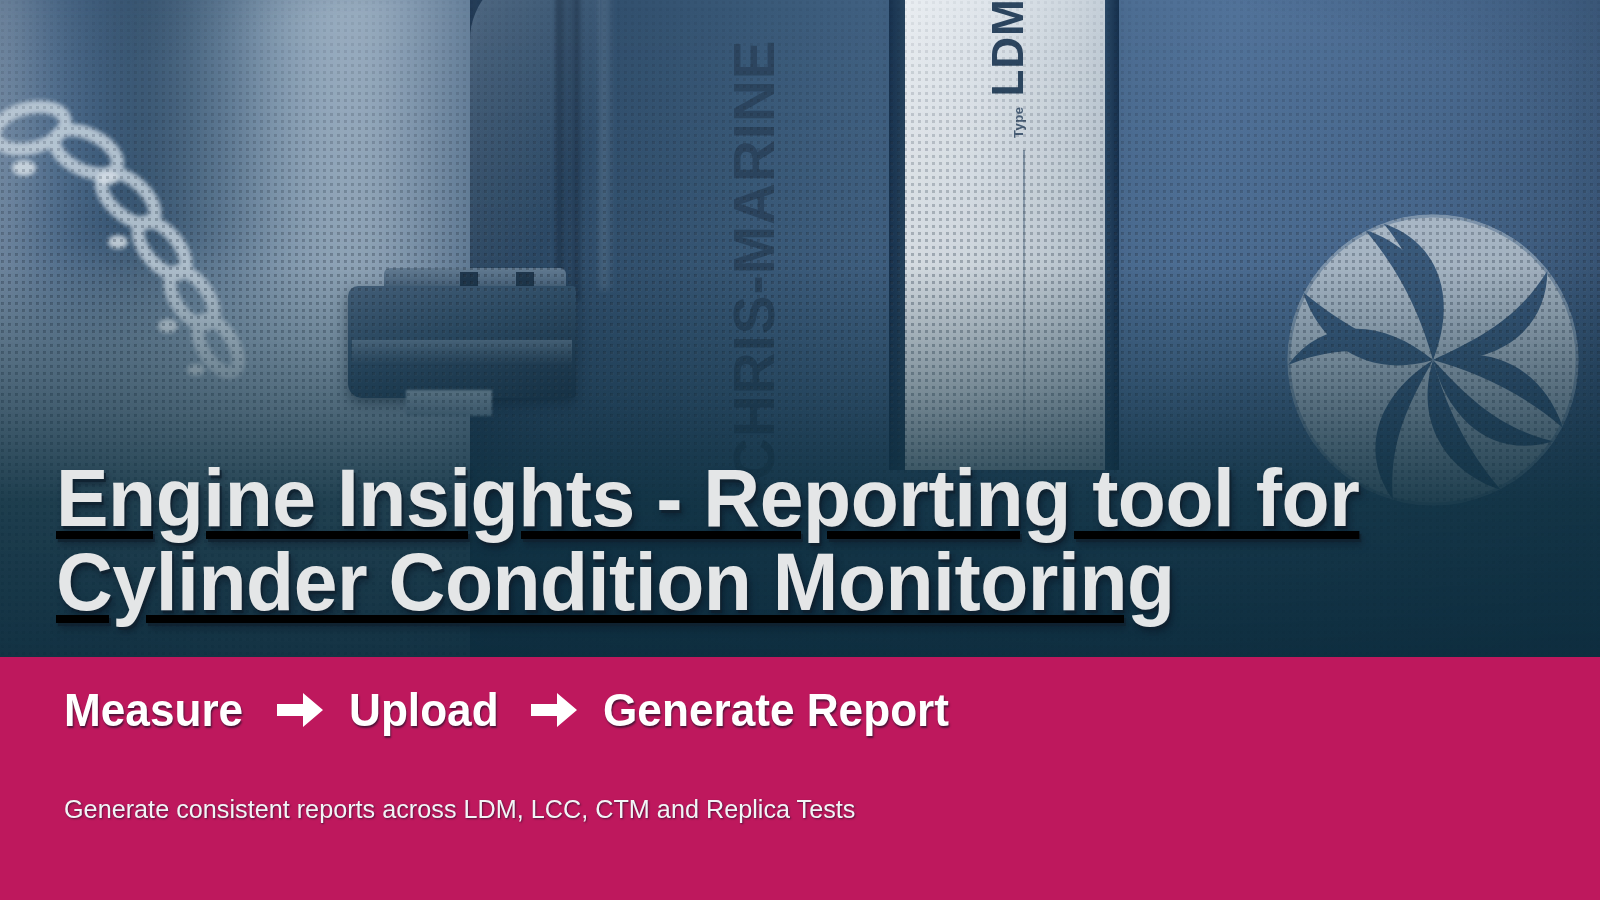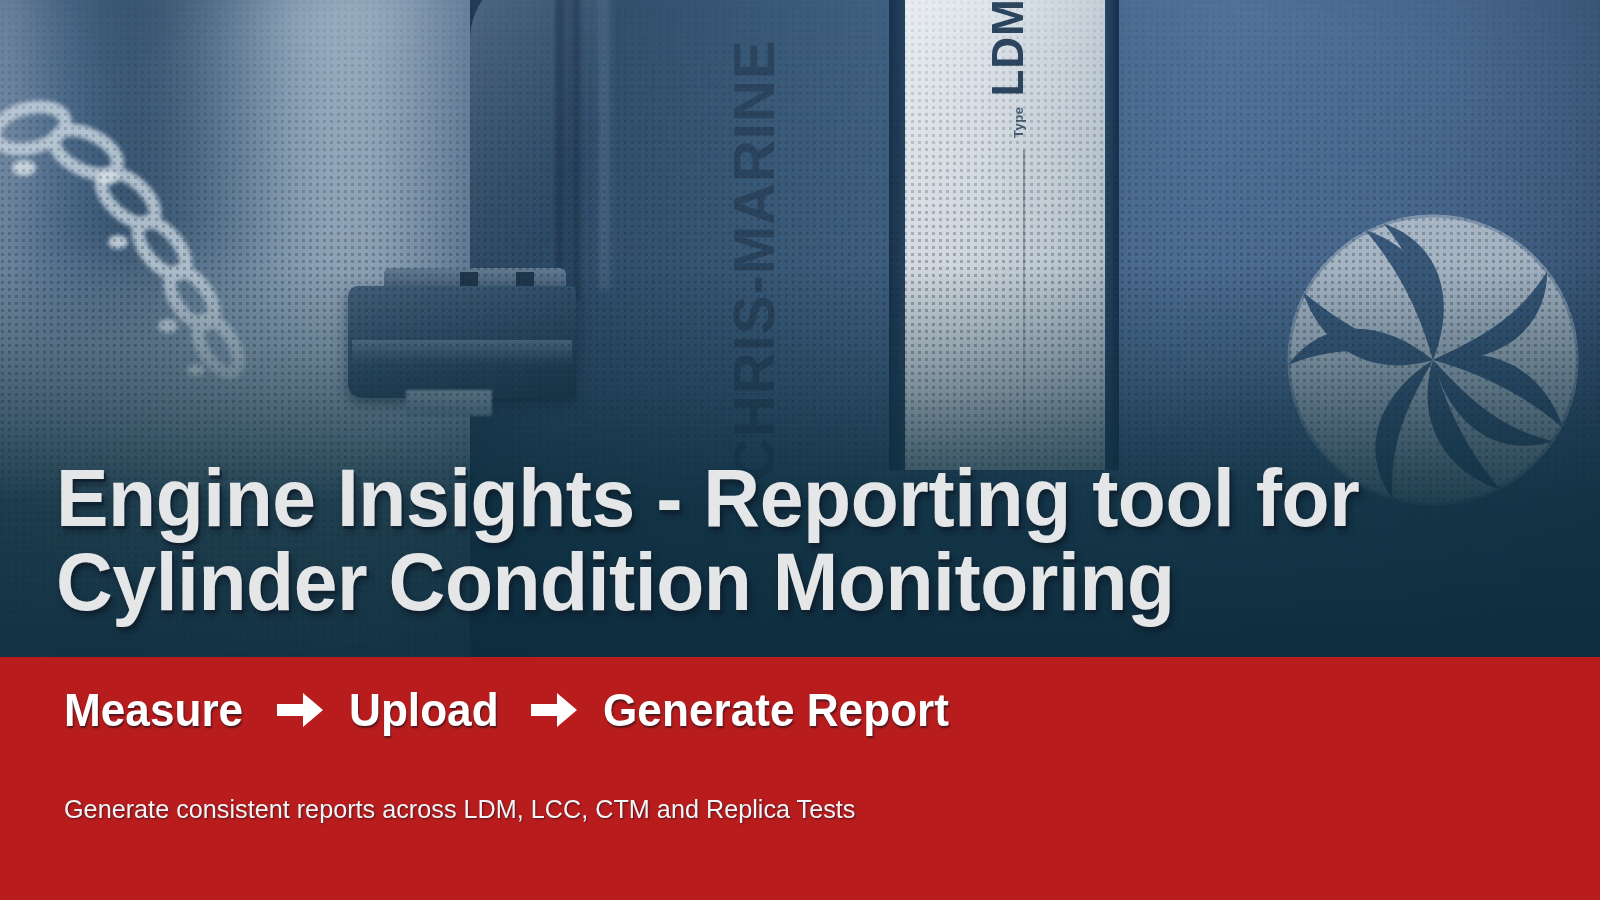--- a/index.html
+++ b/index.html
@@ -269,20 +269,21 @@
     background:
       radial-gradient(ellipse 120% 80% at 50% 28%, rgba(0,0,0,0) 40%, rgba(10,30,48,0.45) 100%);
   }
 
   
   .title-block {
     position: absolute;
     left: 56px;
     top: 456px;
     width: 1480px;
+    text-decoration: underline;
   }
   .title-line {
     font-family: "Liberation Sans", sans-serif;
     font-weight: bold;
     font-size: 82px;
     line-height: 84px;
     letter-spacing: -0.5px;
     color: #e4e6e7;
     text-shadow:
       2px 3px 0 rgba(16,34,48,0.85),
@@ -292,21 +293,21 @@
     transform-origin: left center;
   }
 
   
   .banner {
     position: absolute;
     left: 0;
     top: 657px;
     width: 1600px;
     height: 243px;
-    background: #b91c1c;
+    background: #be185d;
   }
 
   .steps {
     position: absolute;
     left: 64px;
     top: 27px;
     display: flex;
     align-items: center;
     white-space: nowrap;
   }

